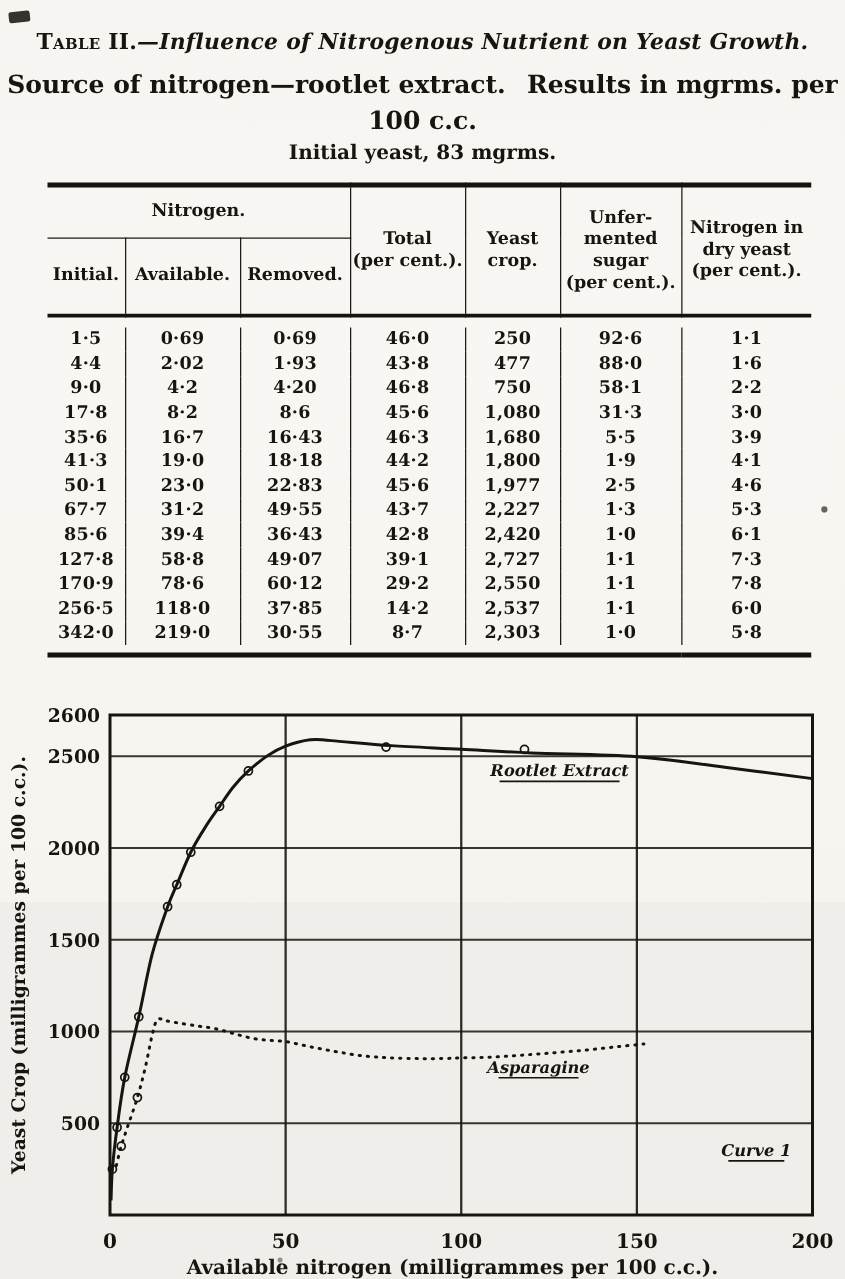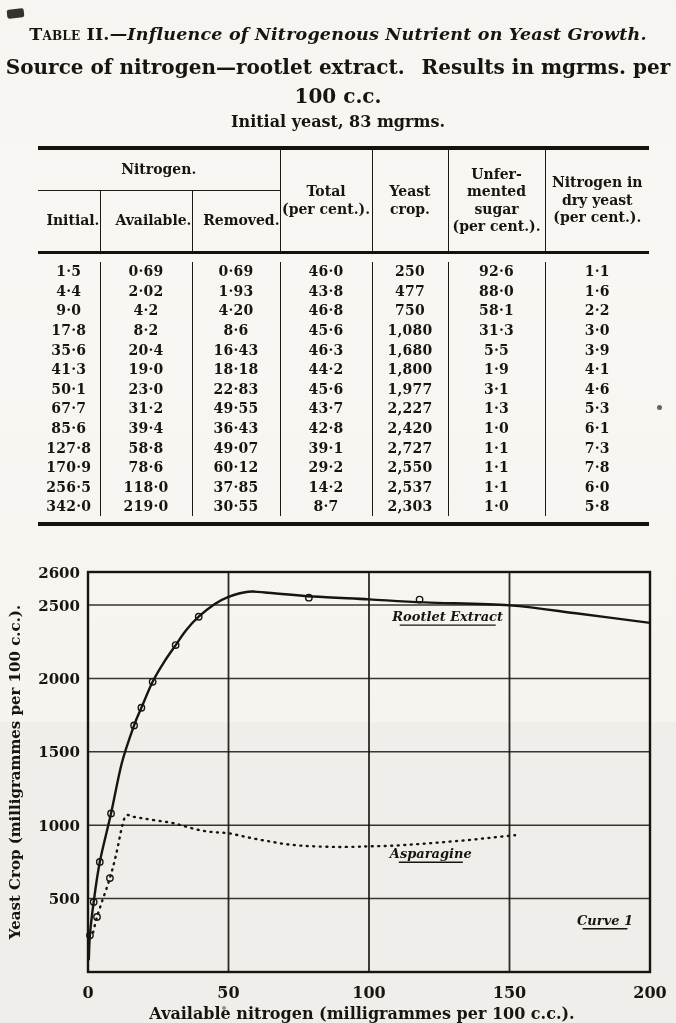--- a/index.html
+++ b/index.html
@@ -28,21 +28,21 @@
     border-bottom:4px solid #14130e;
   }
   table.dat th,table.dat td{
     padding:0;text-align:center;vertical-align:middle;
     font-weight:700;color:#16150f;
   }
   table.dat thead{border-bottom:3px solid #14130e;}
   table.dat th{font-size:14px;line-height:1.25;white-space:pre-line;}
   table.dat .vr{border-right:1.6px solid #1b1a14;}
   th.group{height:40px;border-bottom:1.6px solid #1b1a14;font-size:14.5px;}
-  tr.subhead th{height:60px;text-align:right;}
+  tr.subhead th{height:60px;}
   table.dat tbody td{font-size:14px;height:19.6px;letter-spacing:.2px;}
   table.dat tbody::before{content:"";display:table-row;height:9px;}
   table.dat tbody::after{content:"";display:table-row;height:8px;}
   
   .chartwrap{margin-top:6px;}
   svg text{font-family:"DejaVu Serif","Liberation Serif",serif;fill:#16150f;}
   
   .blot{position:absolute;background:#35332e;}
   .blot.b1{left:7px;top:9px;width:17px;height:9px;border-radius:2px;transform:rotate(-6deg);}
   .blot.b2{left:657px;top:405px;width:5px;height:5px;border-radius:50%;opacity:.75;}
@@ -126,21 +126,21 @@
           <td class="vr">17·8</td>
           <td class="vr">8·2</td>
           <td class="vr">8·6</td>
           <td class="vr">45·6</td>
           <td class="vr">1,080</td>
           <td class="vr">31·3</td>
           <td>3·0</td>
         </tr>
         <tr>
           <td class="vr">35·6</td>
-          <td class="vr">20·4</td>
+          <td class="vr">16·7</td>
           <td class="vr">16·43</td>
           <td class="vr">46·3</td>
           <td class="vr">1,680</td>
           <td class="vr">5·5</td>
           <td>3·9</td>
         </tr>
         <tr>
           <td class="vr">41·3</td>
           <td class="vr">19·0</td>
           <td class="vr">18·18</td>
@@ -148,21 +148,21 @@
           <td class="vr">1,800</td>
           <td class="vr">1·9</td>
           <td>4·1</td>
         </tr>
         <tr>
           <td class="vr">50·1</td>
           <td class="vr">23·0</td>
           <td class="vr">22·83</td>
           <td class="vr">45·6</td>
           <td class="vr">1,977</td>
-          <td class="vr">3·1</td>
+          <td class="vr">2·5</td>
           <td>4·6</td>
         </tr>
         <tr>
           <td class="vr">67·7</td>
           <td class="vr">31·2</td>
           <td class="vr">49·55</td>
           <td class="vr">43·7</td>
           <td class="vr">2,227</td>
           <td class="vr">1·3</td>
           <td>5·3</td>

